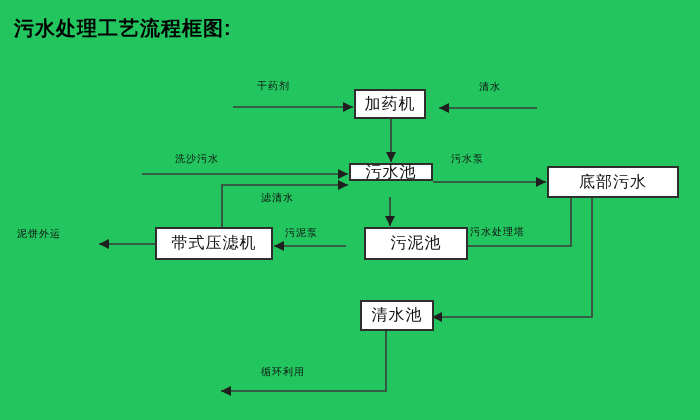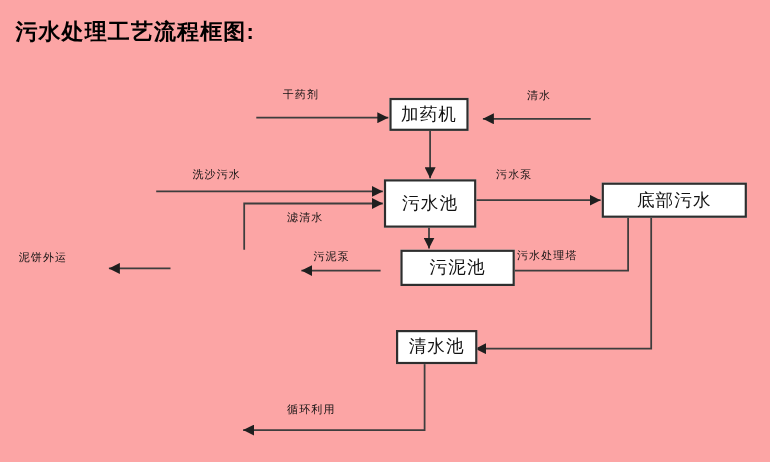--- a/index.html
+++ b/index.html
@@ -1,20 +1,20 @@
 <!DOCTYPE html>
 <html><head>
 <meta charset="utf-8">
 <style>
   html, body { margin: 0; padding: 0; background: #ffffff; }
   .stage {
     position: relative;
     width: 700px;
     height: 420px;
-    background: #fca5a5;
+    background: #22c55e;
     font-family: "Liberation Sans", sans-serif;
     overflow: hidden;
     color: #000000;
   }
   .page-title {
     position: absolute;
     left: 14px;
     top: 15px;
     font-size: 20px;
     font-weight: bold;
@@ -75,26 +75,27 @@
     <path class="wire" marker-end="url(#ah)" d="M390,197 L390,226"></path>
     <path class="wire" marker-end="url(#ah)" d="M571,198 L571,246 L433,246"></path>
     <path class="wire" marker-end="url(#ah)" d="M592,198 L592,317 L432,317"></path>
     <path class="wire" marker-end="url(#ah)" d="M346,246 L274,246"></path>
     <path class="wire" marker-end="url(#ah)" d="M155,244 L99,244"></path>
     <path class="wire" marker-end="url(#ah)" d="M386,331 L386,391 L221,391"></path>
   </svg>
 
   <div class="node" style="left:354px; top:89px; width:72px; height:30px;">加药机</div>
 
-  <div class="node" style="left:349px; top:163px; width:84px; height:44px;">污水池</div>
+  <div class="node" style="left:349px; top:163px; width:84px; height:18px;">污水池</div>
 
   <div class="node" style="left:547px; top:166px; width:132px; height:32px;">底部污水</div>
 
   <div class="node" style="left:364px; top:227px; width:104px; height:33px;">污泥池</div>
 
+  <div class="node" style="left:155px; top:227px; width:118px; height:33px;">带式压滤机</div>
 
   <div class="node" style="left:360px; top:300px; width:74px; height:31px;">清水池</div>
 
   <div class="flabel" style="left:257px; top:79px;">干药剂</div>
 
   <div class="flabel" style="left:479px; top:80px;">清水</div>
 
   <div class="flabel" style="left:175px; top:152px;">洗沙污水</div>
 
   <div class="flabel" style="left:451px; top:152px;">污水泵</div>

